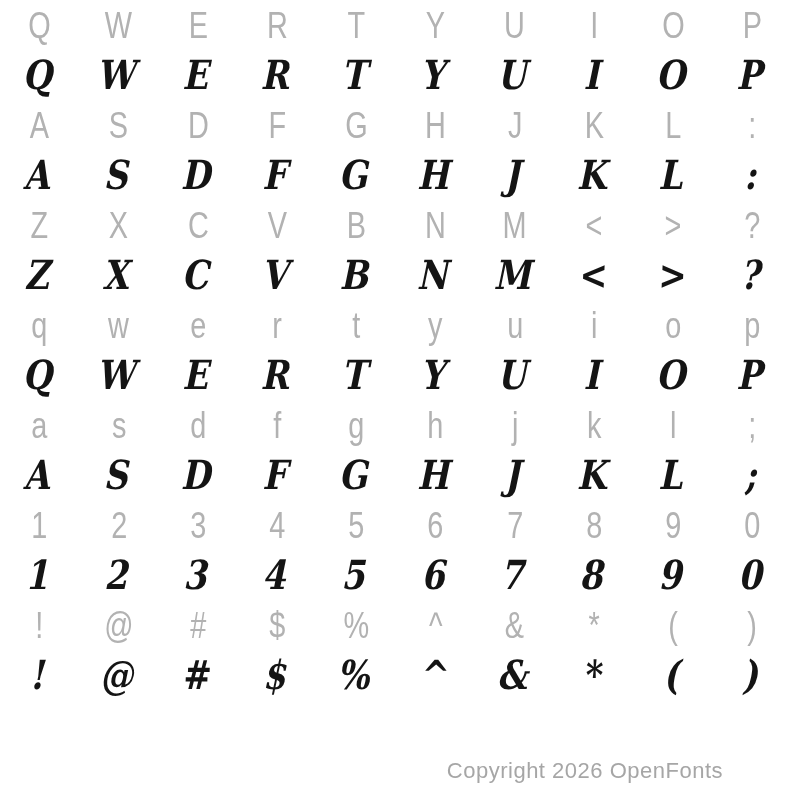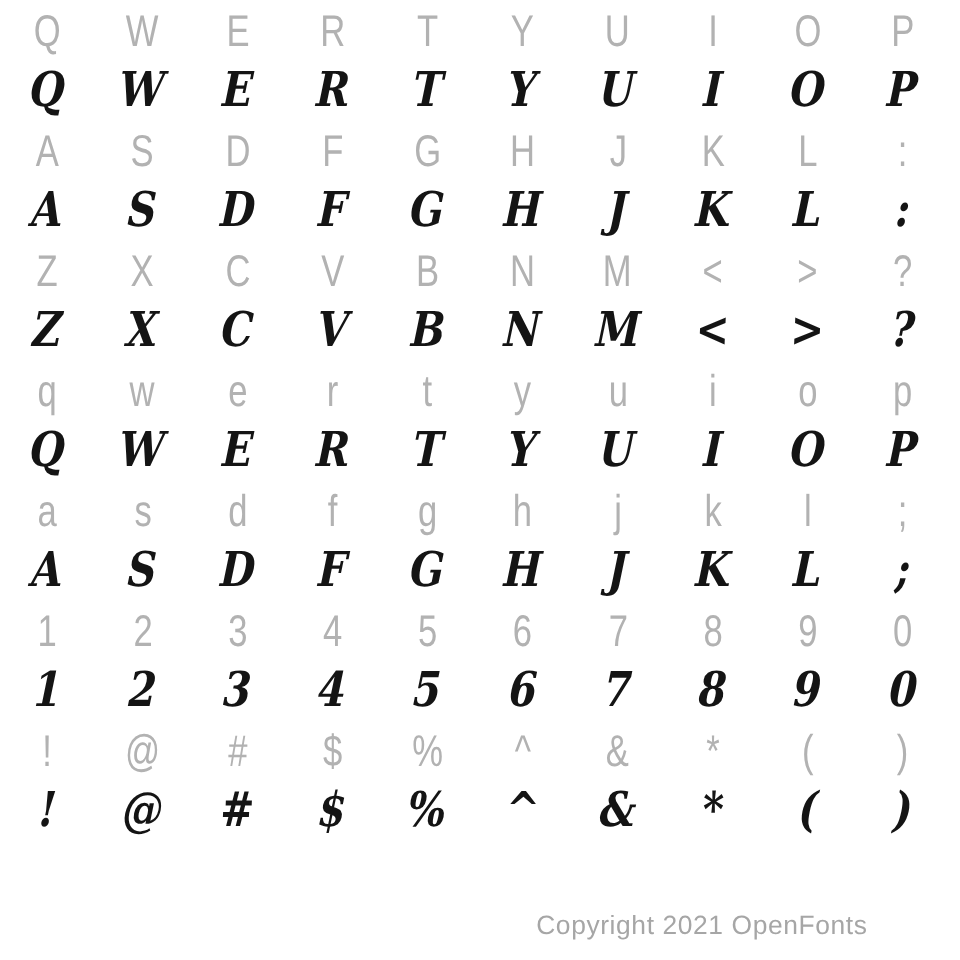--- a/index.html
+++ b/index.html
@@ -512,13 +512,13 @@
       </span>
       <span class="glyph-cell">
         <span class="glyph">(</span>
       </span>
       <span class="glyph-cell">
         <span class="glyph">)</span>
       </span>
     </div>
   </div>
 
-<div class="footer-copyright">Copyright 2021 OpenFonts</div>
+<div class="footer-copyright">Copyright 2026 OpenFonts</div>
 
 </body></html>

